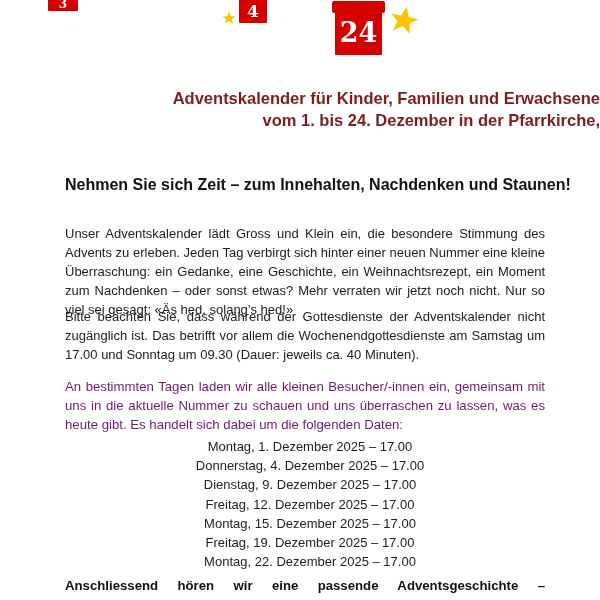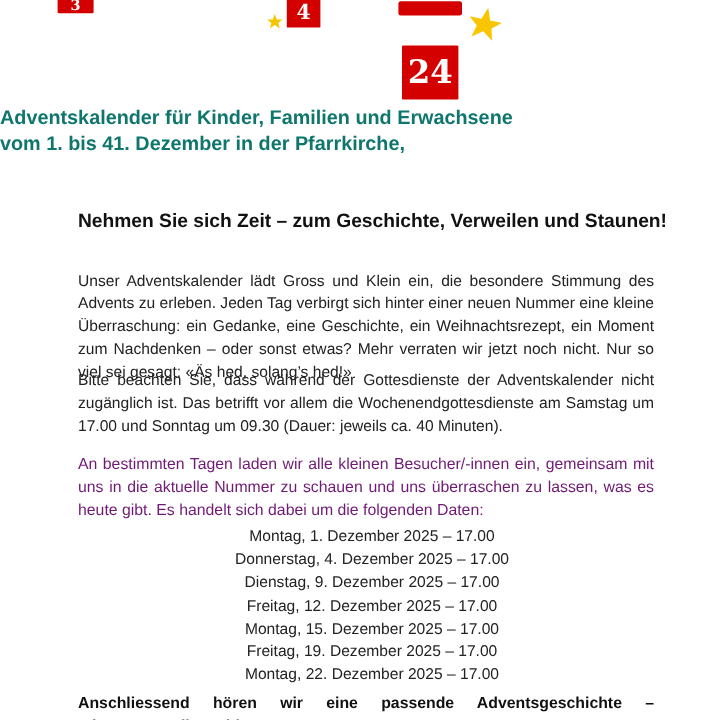--- a/index.html
+++ b/index.html
@@ -11,29 +11,29 @@
     }
     .box {
       position: absolute; background: #d40000; color: #fff;
       font-family: "DejaVu Serif", "Liberation Serif", serif; font-weight: bold;
       display: flex; align-items: center; justify-content: center;
       border-radius: 1px;
     }
     .box-3 { left: 48px; top: -4px; width: 30px; height: 15px; font-size: 12px; align-items: flex-end; }
     .box-4 { left: 239px; top: -2px; width: 28px; height: 25px; font-size: 17px; }
     .box-24-lid { position: absolute; left: 332px; top: 1px; width: 53px; height: 12px; background: #d40000; border-radius: 2px; }
-    .box-24 { left: 335px; top: 10px; width: 47px; height: 45px; font-size: 27px; margin-top: 28px; }
+    .box-24 { left: 335px; top: 10px; width: 47px; height: 45px; font-size: 27px; }
     .star { position: absolute; width: 0; height: 0; }
     .star svg { display: block; }
     .s1 { left: 222px; top: 11px; }
     .s2 { left: 389px; top: 4px; }
 
     .heading {
-      position: absolute; left: 0; width: 600px; top: 87px; text-align: left;
-      color: #0f766e; font-weight: bold; font-size: 16.5px; line-height: 22px;
+      position: absolute; left: 0; width: 600px; top: 87px; text-align: right;
+      color: #7f1d1d; font-weight: bold; font-size: 16.5px; line-height: 22px;
     }
     .subheading {
       position: absolute; left: 65px; top: 176px; font-weight: bold; font-size: 16px;
       color: #111;
     }
     .para {
       position: absolute; left: 65px; width: 480px; font-size: 13px; line-height: 19px;
       text-align: justify; text-align-last: left; color: #222;
     }
     .p1 { top: 224px; }
@@ -65,24 +65,24 @@
     <span>24</span>
   </div>
 <div class="star s2">
   <svg width="30" height="32" viewBox="0 0 24 24">
       <polygon points="12,1 15,9 23,9 17,14 19,22 12,17 5,22 7,14 1,9 9,9" fill="#f7c600" transform="rotate(12 12 12)"></polygon>
     </svg>
 </div>
 
 <div class="heading">
   <div>Adventskalender für Kinder, Familien und Erwachsene</div>
-  <div>vom 1. bis 41. Dezember in der Pfarrkirche,</div>
+  <div>vom 1. bis 24. Dezember in der Pfarrkirche,</div>
 </div>
 
-<div class="subheading">Nehmen Sie sich Zeit – zum Geschichte, Verweilen und Staunen!</div>
+<div class="subheading">Nehmen Sie sich Zeit – zum Innehalten, Nachdenken und Staunen!</div>
 
 <div class="para p1">Unser Adventskalender lädt Gross und Klein ein, die besondere Stimmung des Advents zu erleben. Jeden Tag verbirgt sich hinter einer neuen Nummer eine kleine Überraschung: ein Gedanke, eine Geschichte, ein Weihnachtsrezept, ein Moment zum Nachdenken – oder sonst etwas? Mehr verraten wir jetzt noch nicht. Nur so viel sei gesagt: «Äs hed, solang’s hed!»</div>
 <div class="para p2">Bitte beachten Sie, dass während der Gottesdienste der Adventskalender nicht zugänglich ist. Das betrifft vor allem die Wochenendgottesdienste am Samstag um 17.00 und Sonntag um 09.30 (Dauer: jeweils ca. 40 Minuten).</div>
 <div class="para p3">An bestimmten Tagen laden wir alle kleinen Besucher/-innen ein, gemeinsam mit uns in die aktuelle Nummer zu schauen und uns überraschen zu lassen, was es heute gibt. Es handelt sich dabei um die folgenden Daten:</div>
 
 <div class="dates">
   <div>Montag, 1. Dezember 2025 – 17.00</div>
   <div>Donnerstag, 4. Dezember 2025 – 17.00</div>
   <div>Dienstag, 9. Dezember 2025 – 17.00</div>
   <div>Freitag, 12. Dezember 2025 – 17.00</div>

